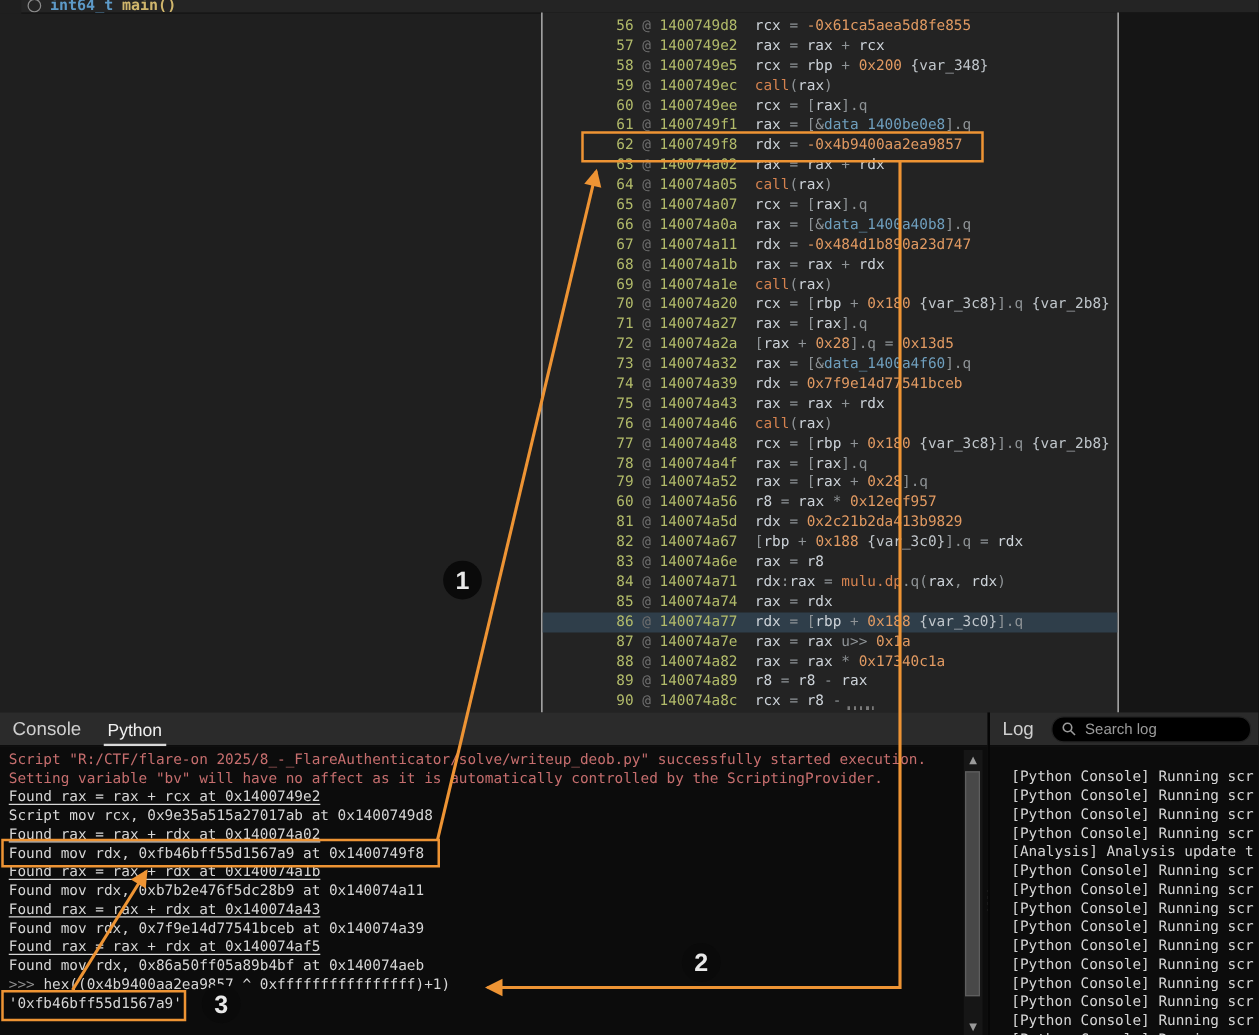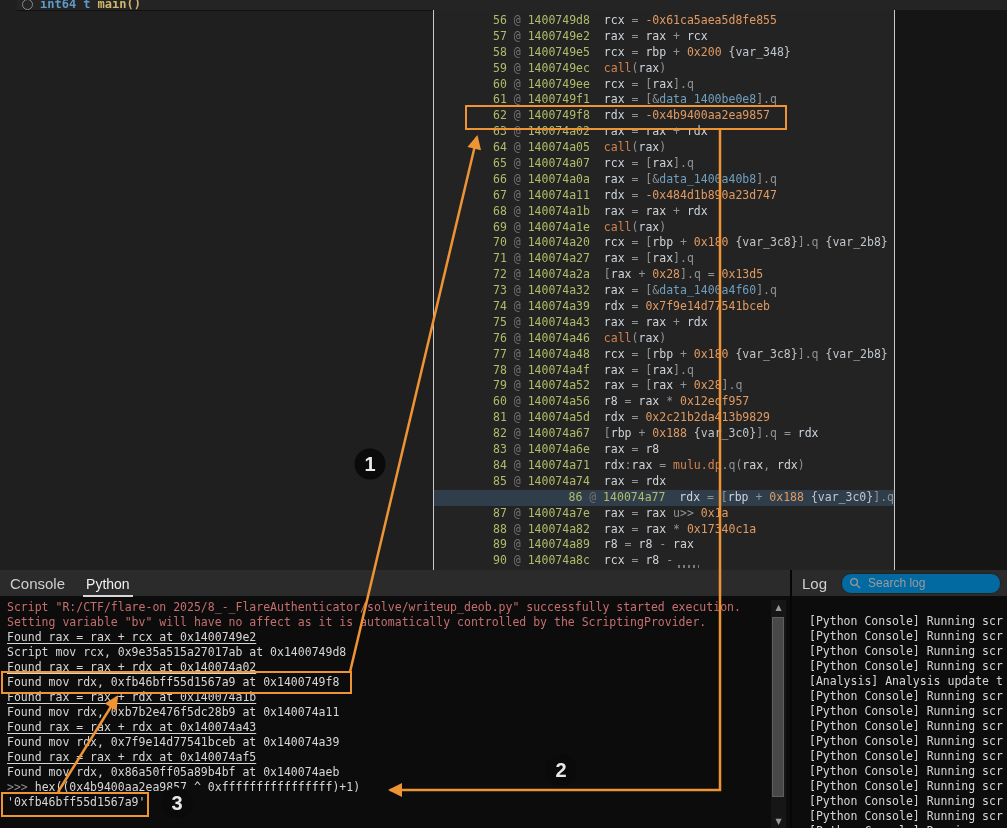--- a/index.html
+++ b/index.html
@@ -16,21 +16,21 @@
   .fn-type{color:#5d9ac8;margin-right:7px;}
   .fn-name{color:#d0b66c;}
 
   
   .disasm{position:absolute;left:433px;top:10px;width:462px;height:560px;background:#232323;
           border-left:1px solid #c9c9c9;border-right:1px solid #c9c9c9;box-sizing:border-box;
           overflow:hidden;padding-top:3px;}
   .left-void{position:absolute;left:0;top:11px;width:433px;height:559px;background:#1f1f1f;}
   .right-void{position:absolute;left:895px;top:10px;width:112px;height:560px;background:#151515;}
   .drow{white-space:pre;padding-left:59px;line-height:15.9px;height:15.9px;font-size:11.5px;}
-  .drow.sel{background:#2f3e4a;text-align:right;}
+  .drow.sel{background:#2f3e4a;}
   .lnum,.addr{color:#b2bb6a;}
   .at{color:#707070;}
   .sp{color:#707070;}
   .t-reg{color:#cdd3d9;}
   .t-op{color:#8e9396;}
   .t-imm{color:#e19a62;}
   .t-call{color:#d4824f;}
   .t-sym{color:#6f9fbe;}
   .t-var{color:#c0c6cb;}
   .t-q{color:#8e9396;}
@@ -68,21 +68,21 @@
   .sb-up{top:2px;}
   .sb-down{bottom:0px;}
   .sb-thumb{position:absolute;left:1px;top:17px;width:12px;height:180px;background:#484848;
             border:1px solid #5f5f5f;box-sizing:border-box;}
 
   
   .log-body{position:absolute;top:27px;left:0;right:0;bottom:0;background:#0c0c0c;
             overflow:hidden;padding-top:17px;}
   .lline{padding-left:17px;line-height:15px;height:15px;font-size:11.5px;white-space:pre;
          color:#d6d6d6;overflow:hidden;}
-  .searchbox{margin-left:14px;flex:1;margin-right:6px;height:19px;background:#0369a1;
+  .searchbox{margin-left:14px;flex:1;margin-right:6px;height:19px;background:#000000;
              border:1px solid #232323;border-radius:10px;display:flex;align-items:center;
              padding:0 7px;gap:5px;min-width:0;}
   .searchbox input{flex:1;min-width:0;background:transparent;border:none;outline:none;
                    font-family:"Liberation Sans",sans-serif;font-size:12px;color:#cfcfcf;}
   .searchbox input::placeholder{color:#9b9b9b;}
 
   
   .overlay{position:absolute;left:0;top:0;width:1007px;height:828px;pointer-events:none;z-index:50;}
   .badge-text{font-family:"Liberation Sans",sans-serif;font-size:20px;font-weight:bold;}
 </style>

